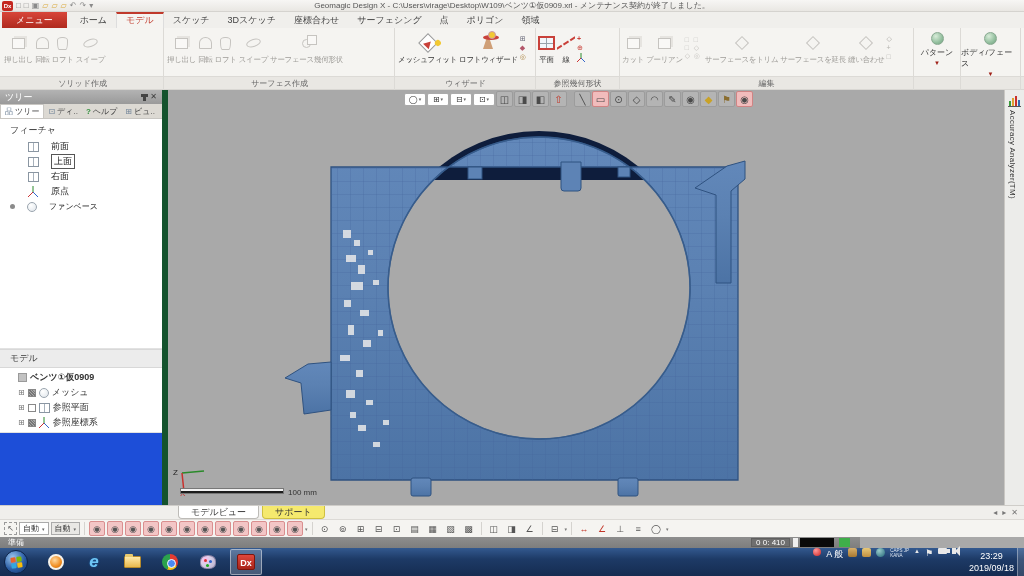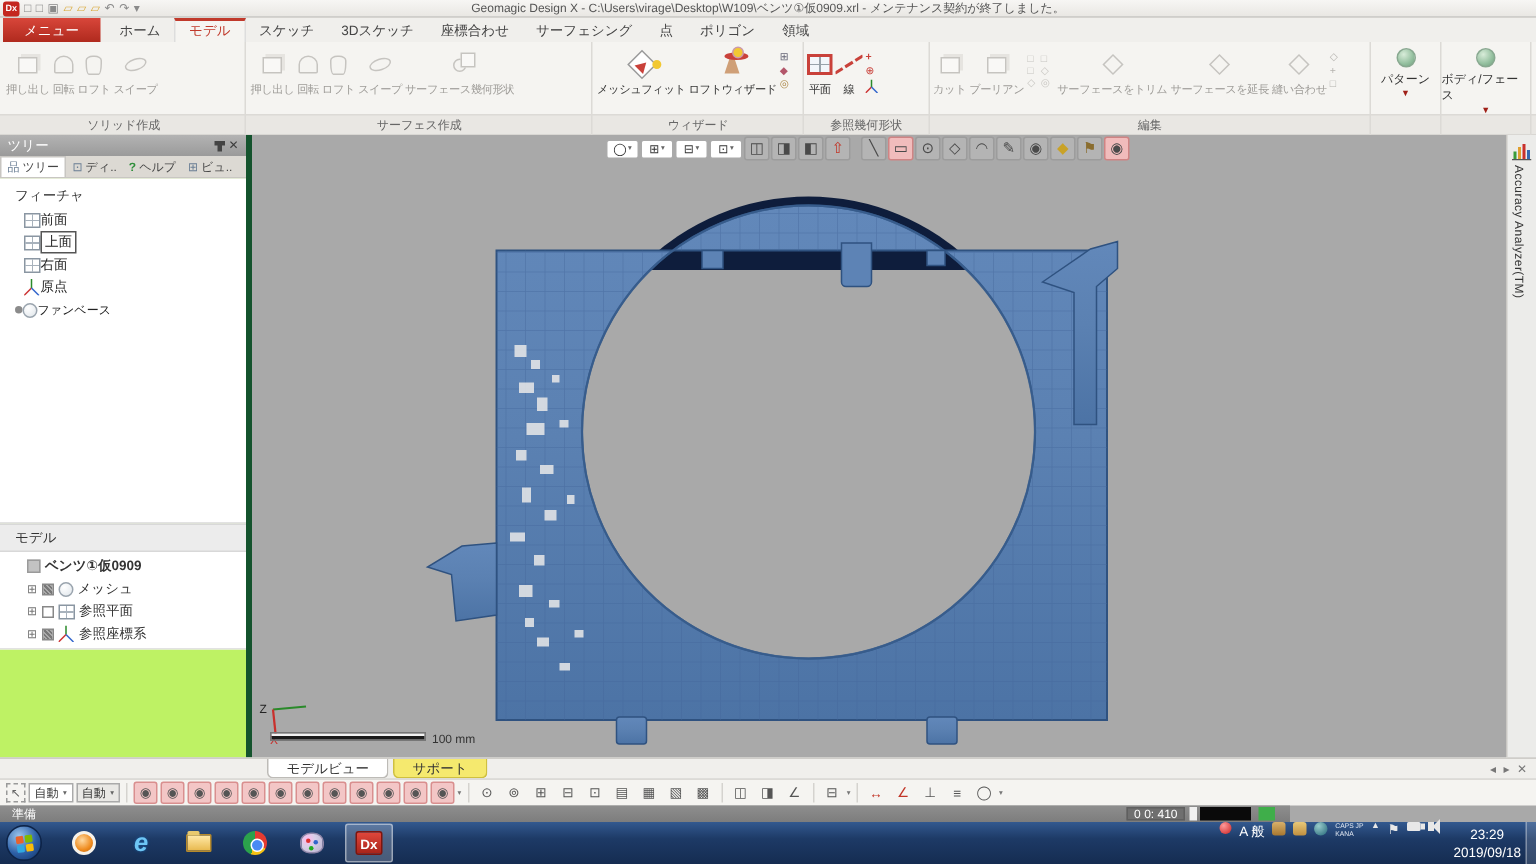--- a/index.html
+++ b/index.html
@@ -41,33 +41,33 @@
   .meshfit{width:14px;height:14px;border:1px solid #999;transform:rotate(45deg);background:#fff;position:relative}
   .meshfit:before{content:"";position:absolute;left:3px;top:3px;border-left:4px solid transparent;border-right:4px solid transparent;border-bottom:7px solid #c9413a}
   .meshfit:after{content:"";position:absolute;right:-4px;top:-4px;width:6px;height:6px;background:#f2c832;border-radius:50%}
   .planeico{width:17px;height:14px;border:2px solid #c9413a;background:linear-gradient(#0000 46%,#98a2aa 46% 56%,#0000 56%),linear-gradient(90deg,#0000 46%,#98a2aa 46% 56%,#0000 56%),#f2f6fa}
   .lineico{width:18px;height:14px;position:relative;overflow:hidden}
   .lineico:before{content:"";position:absolute;left:-2px;top:6px;width:22px;border-top:2px dashed #c9413a;transform:rotate(-32deg)}
   .grnball{width:13px;height:13px;border-radius:50%;background:radial-gradient(circle at 35% 30%,#d8ecd9,#93bf9e 60%,#6fa07d);border:1px solid #88a890}
   .redcaret{color:#a02018;font-size:6px;line-height:6px}
   .tallbtn{display:flex;flex-direction:column;align-items:center;gap:2px;font-size:8px;color:#333;padding-top:4px}
   
-  .lpanel{position:absolute;left:0;top:90px;width:168px;height:415px;background:#bef264;border-right:4px solid #14532d}
+  .lpanel{position:absolute;left:0;top:90px;width:168px;height:415px;background:#1d4ed8;border-right:6px solid #14532d}
   .lp-head{height:14px;background:linear-gradient(#b3b3b3,#9a9a9a);color:#fff;font-size:9px;line-height:14px;padding:0 5px;display:flex;justify-content:space-between;align-items:center}
   .lp-head .hic{color:#3c3c3c;font-size:8px;display:flex;gap:4px;align-items:center}
   .pin{width:3px;height:7px;background:#444;position:relative;display:inline-block}
   .pin:after{content:"";position:absolute;left:-2px;top:0;width:7px;height:3px;background:#444}
   .lp-tabs{height:15px;background:#dcd9d3;display:flex;font-size:8px;border-bottom:1px solid #c8c6c2}
   .lp-tab{padding:0 4px;line-height:15px;color:#444;display:flex;gap:2px;align-items:center}
   .lp-tab.active{background:#fff;border:1px solid #c8c6c2;border-bottom:none}
   .lp-tab .tic{font-size:8px;color:#6b7f95}
   .lp-tab .tic.help{color:#2f8f3b;font-weight:bold}
   .lp-body{background:#fff;padding:3px 0 2px 0;border-bottom:1px solid #e2e2e2}
   .sect{font-size:9px;color:#333;padding:2px 10px}
-  .titem{display:flex;align-items:center;gap:0;padding:1px 0 1px 16px;font-size:9px;color:#222;height:15px}
+  .titem{display:flex;align-items:center;gap:12px;padding:1px 0 1px 28px;font-size:9px;color:#222;height:15px}
   .titem .boxed{border:1px solid #555;padding:0 2px}
   .gridico{width:11px;height:10px;border:1px solid #8a96a2;background:linear-gradient(#0000 45%,#a8b2bc 45% 55%,#0000 55%),linear-gradient(90deg,#0000 45%,#a8b2bc 45% 55%,#0000 55%),#fff}
   .bullet{width:5px;height:5px;border-radius:50%;background:#8b8b8b}
   .sphico{width:10px;height:10px;border-radius:50%;border:1px solid #9aa4ae;background:radial-gradient(circle at 35% 30%,#fff,#dfe5ea)}
   .mdl-head{background:#ececec;border-top:1px solid #d8d8d8;border-bottom:1px solid #d8d8d8}
   .mrow{display:flex;align-items:center;gap:3px;padding:1px 0 1px 18px;font-size:9px;height:15px;background:#fff}
   .mrow .exp{color:#777;font-size:8px}
   .cb{width:8px;height:8px;border:1px solid #888;background:#fff}
   .cb.on{background:repeating-linear-gradient(45deg,#777 0 1px,#aaa 1px 2px)}
   .sqico{width:9px;height:9px;background:#c2c2c2;border:1px solid #9a9a9a}

